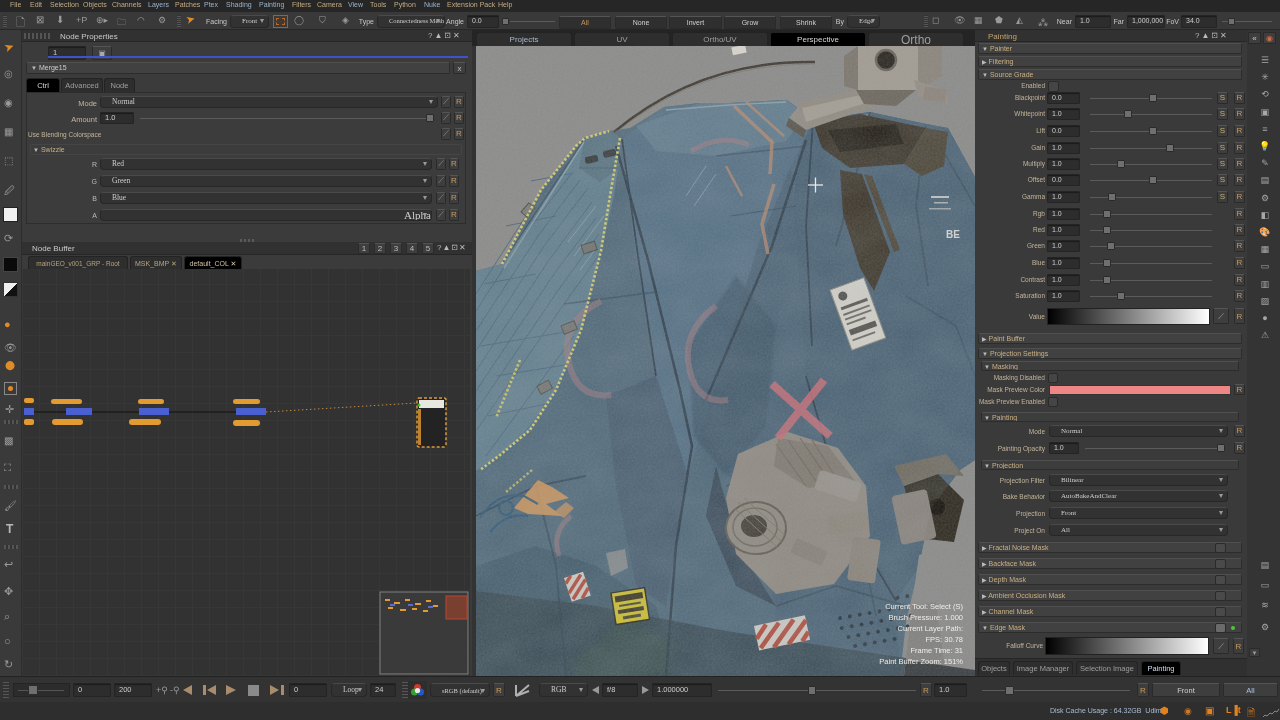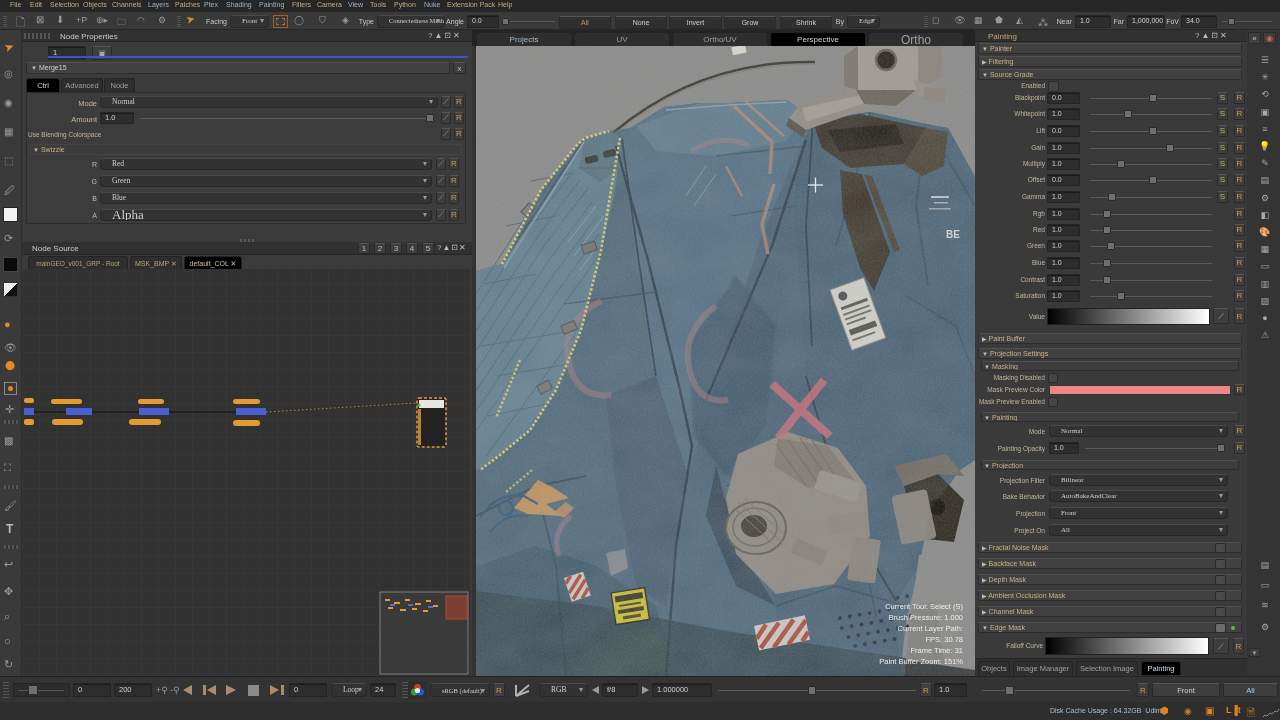--- a/index.html
+++ b/index.html
@@ -178,29 +178,29 @@
  <div class="sbtn" style="left:427px;top:128px;width:10px;height:12px;">R</div>
  <div class="lbl" style="left:60px;top:148px;width:15px;font-size:7px;color:#bbb;">G</div>
  <div class="dd" style="left:78px;top:145px;width:332px;height:12px;font-size:7.5px;line-height:10px;">Green</div>
  <div class="sbtn" style="left:414px;top:145px;width:10px;height:12px;color:#999;">⟋</div>
  <div class="sbtn" style="left:427px;top:145px;width:10px;height:12px;">R</div>
  <div class="lbl" style="left:60px;top:165px;width:15px;font-size:7px;color:#bbb;">B</div>
  <div class="dd" style="left:78px;top:162px;width:332px;height:12px;font-size:7.5px;line-height:10px;">Blue</div>
  <div class="sbtn" style="left:414px;top:162px;width:10px;height:12px;color:#999;">⟋</div>
  <div class="sbtn" style="left:427px;top:162px;width:10px;height:12px;">R</div>
  <div class="lbl" style="left:60px;top:182px;width:15px;font-size:7px;color:#bbb;">A</div>
- <div class="dd" style="left:78px;top:179px;width:332px;height:12px;font-size:13px;line-height:10px;">Alpha</div>
+ <div class="dd" style="left:78px;top:179px;width:332px;height:12px;font-size:11px;line-height:10px;text-align:right;">Alpha</div>
  <div class="sbtn" style="left:414px;top:179px;width:10px;height:12px;color:#999;">⟋</div>
  <div class="sbtn" style="left:427px;top:179px;width:10px;height:12px;">R</div>
  <div class="abs" style="left:218px;top:209px;width:14px;height:3px;background:repeating-linear-gradient(90deg,#5a5a5a 0,#5a5a5a 2px,#3b3b3b 2px,#3b3b3b 4px);"></div>
 </div>
 
 <div class="abs" id="nodegraph" style="left:22px;top:242px;width:450px;height:434px;background:#3b3b3b;">
  <div class="abs" style="left:0;top:0;width:450px;height:13px;background:#313131;border-bottom:1px solid #262626;"></div>
- <span class="abs" style="left:10px;top:2px;font-size:8px;color:#c9c9c9;">Node Source</span>
+ <span class="abs" style="left:10px;top:2px;font-size:8px;color:#c9c9c9;">Node Buffer</span>
  <div class="sbtn" style="left:336px;top:1px;width:12px;height:11px;color:#bbb;line-height:10px;">1</div>
  <div class="sbtn" style="left:352px;top:1px;width:12px;height:11px;color:#bbb;line-height:10px;">2</div>
  <div class="sbtn" style="left:368px;top:1px;width:12px;height:11px;color:#bbb;line-height:10px;">3</div>
  <div class="sbtn" style="left:384px;top:1px;width:12px;height:11px;color:#bbb;line-height:10px;">4</div>
  <div class="sbtn" style="left:400px;top:1px;width:12px;height:11px;color:#bbb;line-height:10px;">5</div>
  <span class="abs" style="left:415px;top:1px;font-size:8px;color:#bbb;letter-spacing:1px;">?▲⊡✕</span>
 
  <div class="tab" style="left:6px;top:14px;width:100px;height:13px;line-height:13px;font-size:6.5px;color:#b5a47e;">mainGEO_v001_GRP - Root</div>
  <div class="tab" style="left:108px;top:14px;width:52px;height:13px;line-height:13px;font-size:7px;color:#b5a47e;">MSK_BMP ✕</div>
  <div class="tab on" style="left:162px;top:14px;width:58px;height:13px;line-height:13px;font-size:7px;color:#cfc3a6;">default_COL ✕</div>

